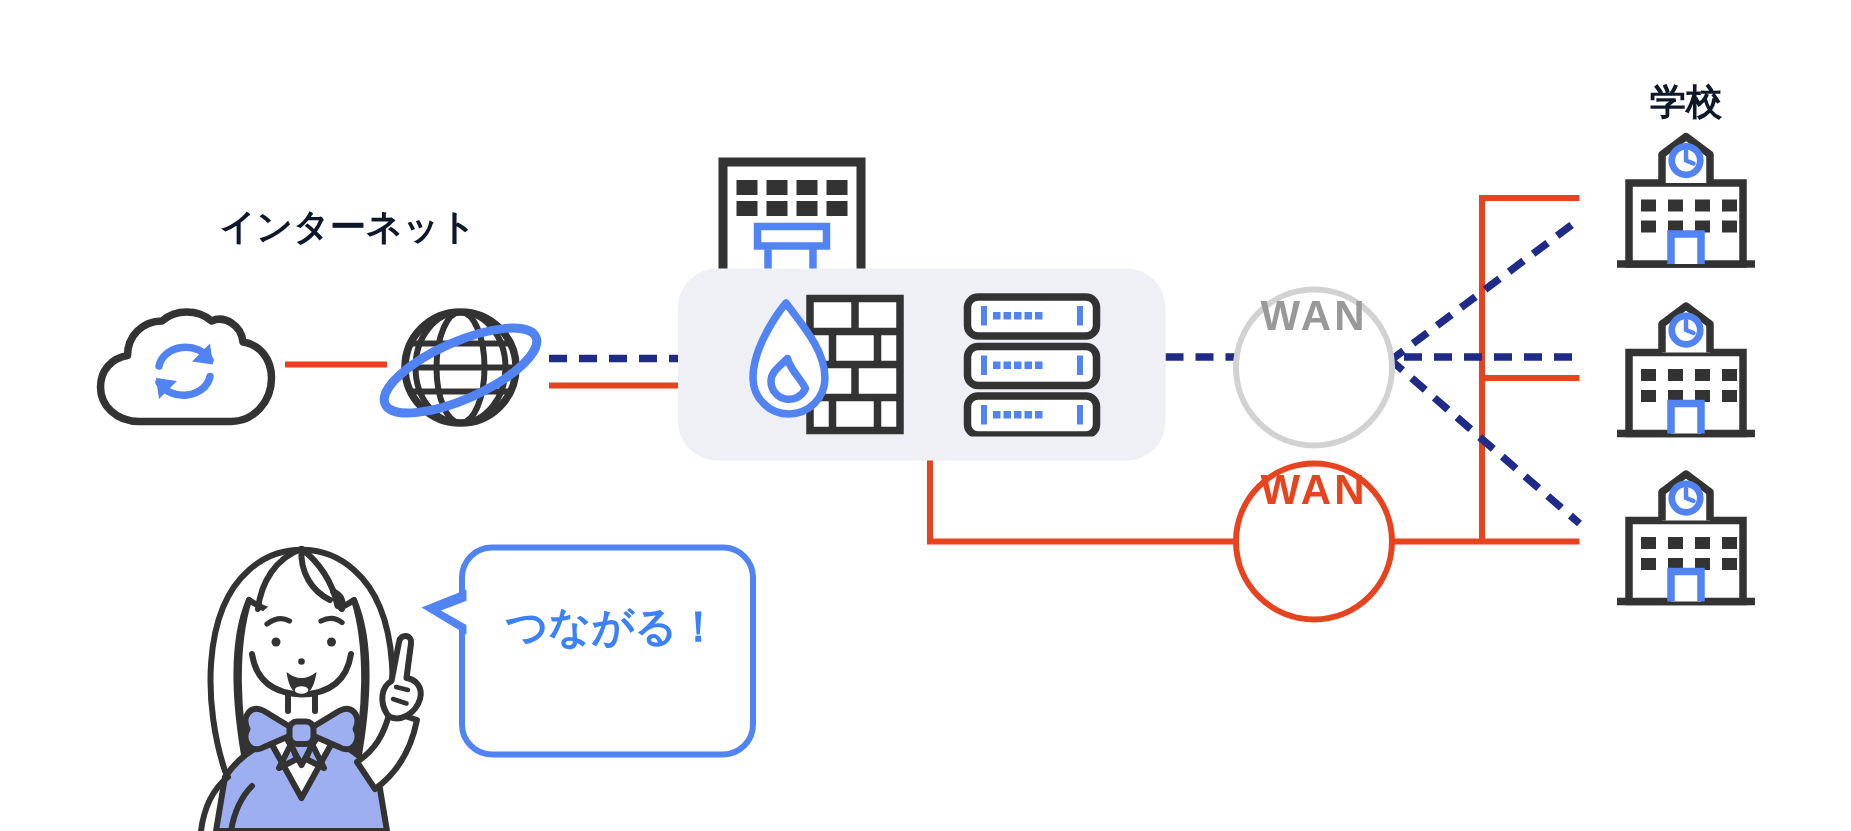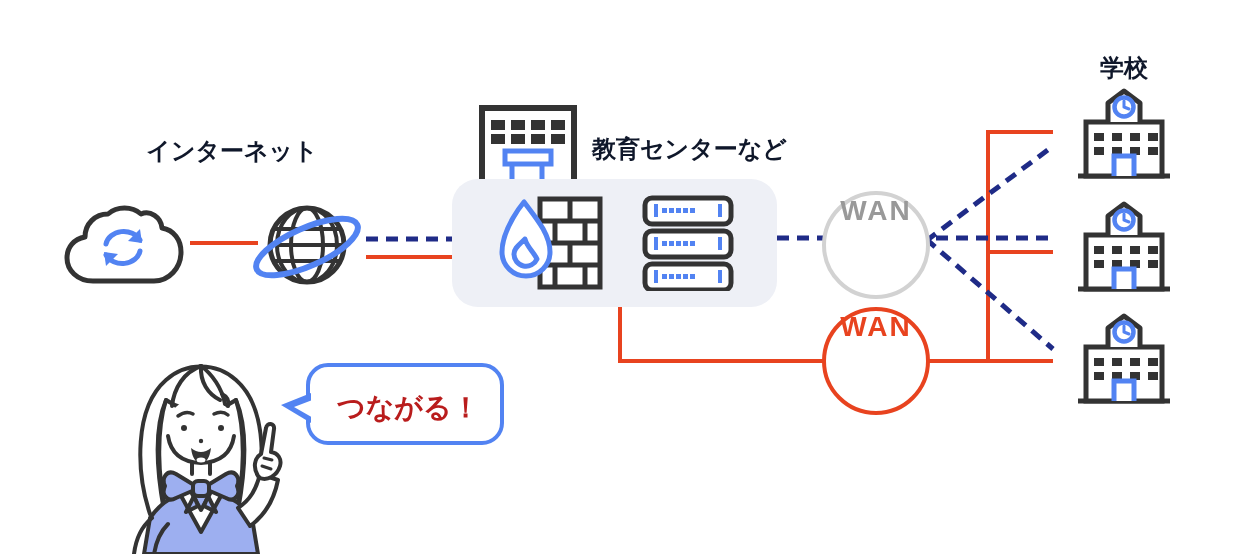--- a/index.html
+++ b/index.html
@@ -21,23 +21,23 @@
   
   .wan{
     width:108px;height:108px;border-radius:50%;background:#fff;box-sizing:border-box;
     display:flex;align-items:flex-start;justify-content:center;
     font-weight:bold;font-size:28px;letter-spacing:2px;z-index:4;
   }
   .wan.gray{border:4px solid #D2D2D2;color:#999999;left:822px;top:191px;}
   .wan.red{border:4px solid #E8431F;color:#E8431F;left:822px;top:307px;}
   
   .bubble{
-    left:306px;top:363px;width:198px;height:82px;background:#fff;box-sizing:border-box;
+    left:306px;top:363px;width:198px;height:142px;background:#fff;box-sizing:border-box;
     border:4px solid #5283F2;border-radius:22px;z-index:5;
-    padding:20px 0 0 27px;font-weight:bold;font-size:28px;line-height:42px;color:#b91c1c;
+    padding:30px 0 0 27px;font-weight:bold;font-size:28px;line-height:42px;color:#3b82f6;
   }
   .bubble::before{
     content:'';position:absolute;left:-29px;top:26px;width:0;height:0;border-style:solid;
     border-width:12px 30px 18px 0;border-color:transparent #5283F2 transparent transparent;
   }
   .bubble::after{
     content:'';position:absolute;left:-16px;top:32px;width:0;height:0;border-style:solid;
     border-width:8px 21px 12px 0;border-color:transparent #ffffff transparent transparent;
   }
   .z1{z-index:1}.z2{z-index:2}.z4{z-index:4}
@@ -94,21 +94,20 @@
         <rect x="73" y="16" width="14" height="10"></rect>
       <rect x="13" y="30" width="14" height="10"></rect>
         <rect x="33" y="30" width="14" height="10"></rect>
       <rect x="53" y="30" width="14" height="10"></rect>
         <rect x="73" y="30" width="14" height="10"></rect>
     </g>
     <rect x="27" y="47" width="46" height="13" fill="#fff" stroke="#5283F2" stroke-width="5"></rect>
     <path d="M34 60 V82 M64 60 V82" stroke="#5283F2" stroke-width="5"></path>
   </svg>
 
-  <div class="abs label z4" style="left:592px;top:133px;">教育センターなど</div>
 
   <div class="abs center-box">
     <svg class="fw" width="112" height="98" viewBox="0 0 112 98">
       <rect x="46" y="5" width="60" height="88" fill="#fff" stroke="#333" stroke-width="5"></rect>
       <path d="M46 27 H106 M46 49 H106 M46 71 H106" stroke="#333" stroke-width="5"></path>
       <path d="M76 5 V27 M61 27 V49 M91 27 V49 M76 49 V71 M61 71 V93 M91 71 V93" stroke="#333" stroke-width="5"></path>
       <path d="M30 8 C30 8 8 34 8 58 A24 24 0 0 0 56 58 C56 40 42 24 30 8 Z" fill="#fff" stroke="#5283F2" stroke-width="5" stroke-linejoin="round"></path>
       <path d="M20 60 A12 12 0 0 0 43 65 C39 57 33 53 31 45 C25 51 20 54 20 60 Z" fill="#fff" stroke="#5283F2" stroke-width="5" stroke-linejoin="round"></path>
     </svg>
     <svg class="srv" width="92" height="96" viewBox="0 0 92 96">

